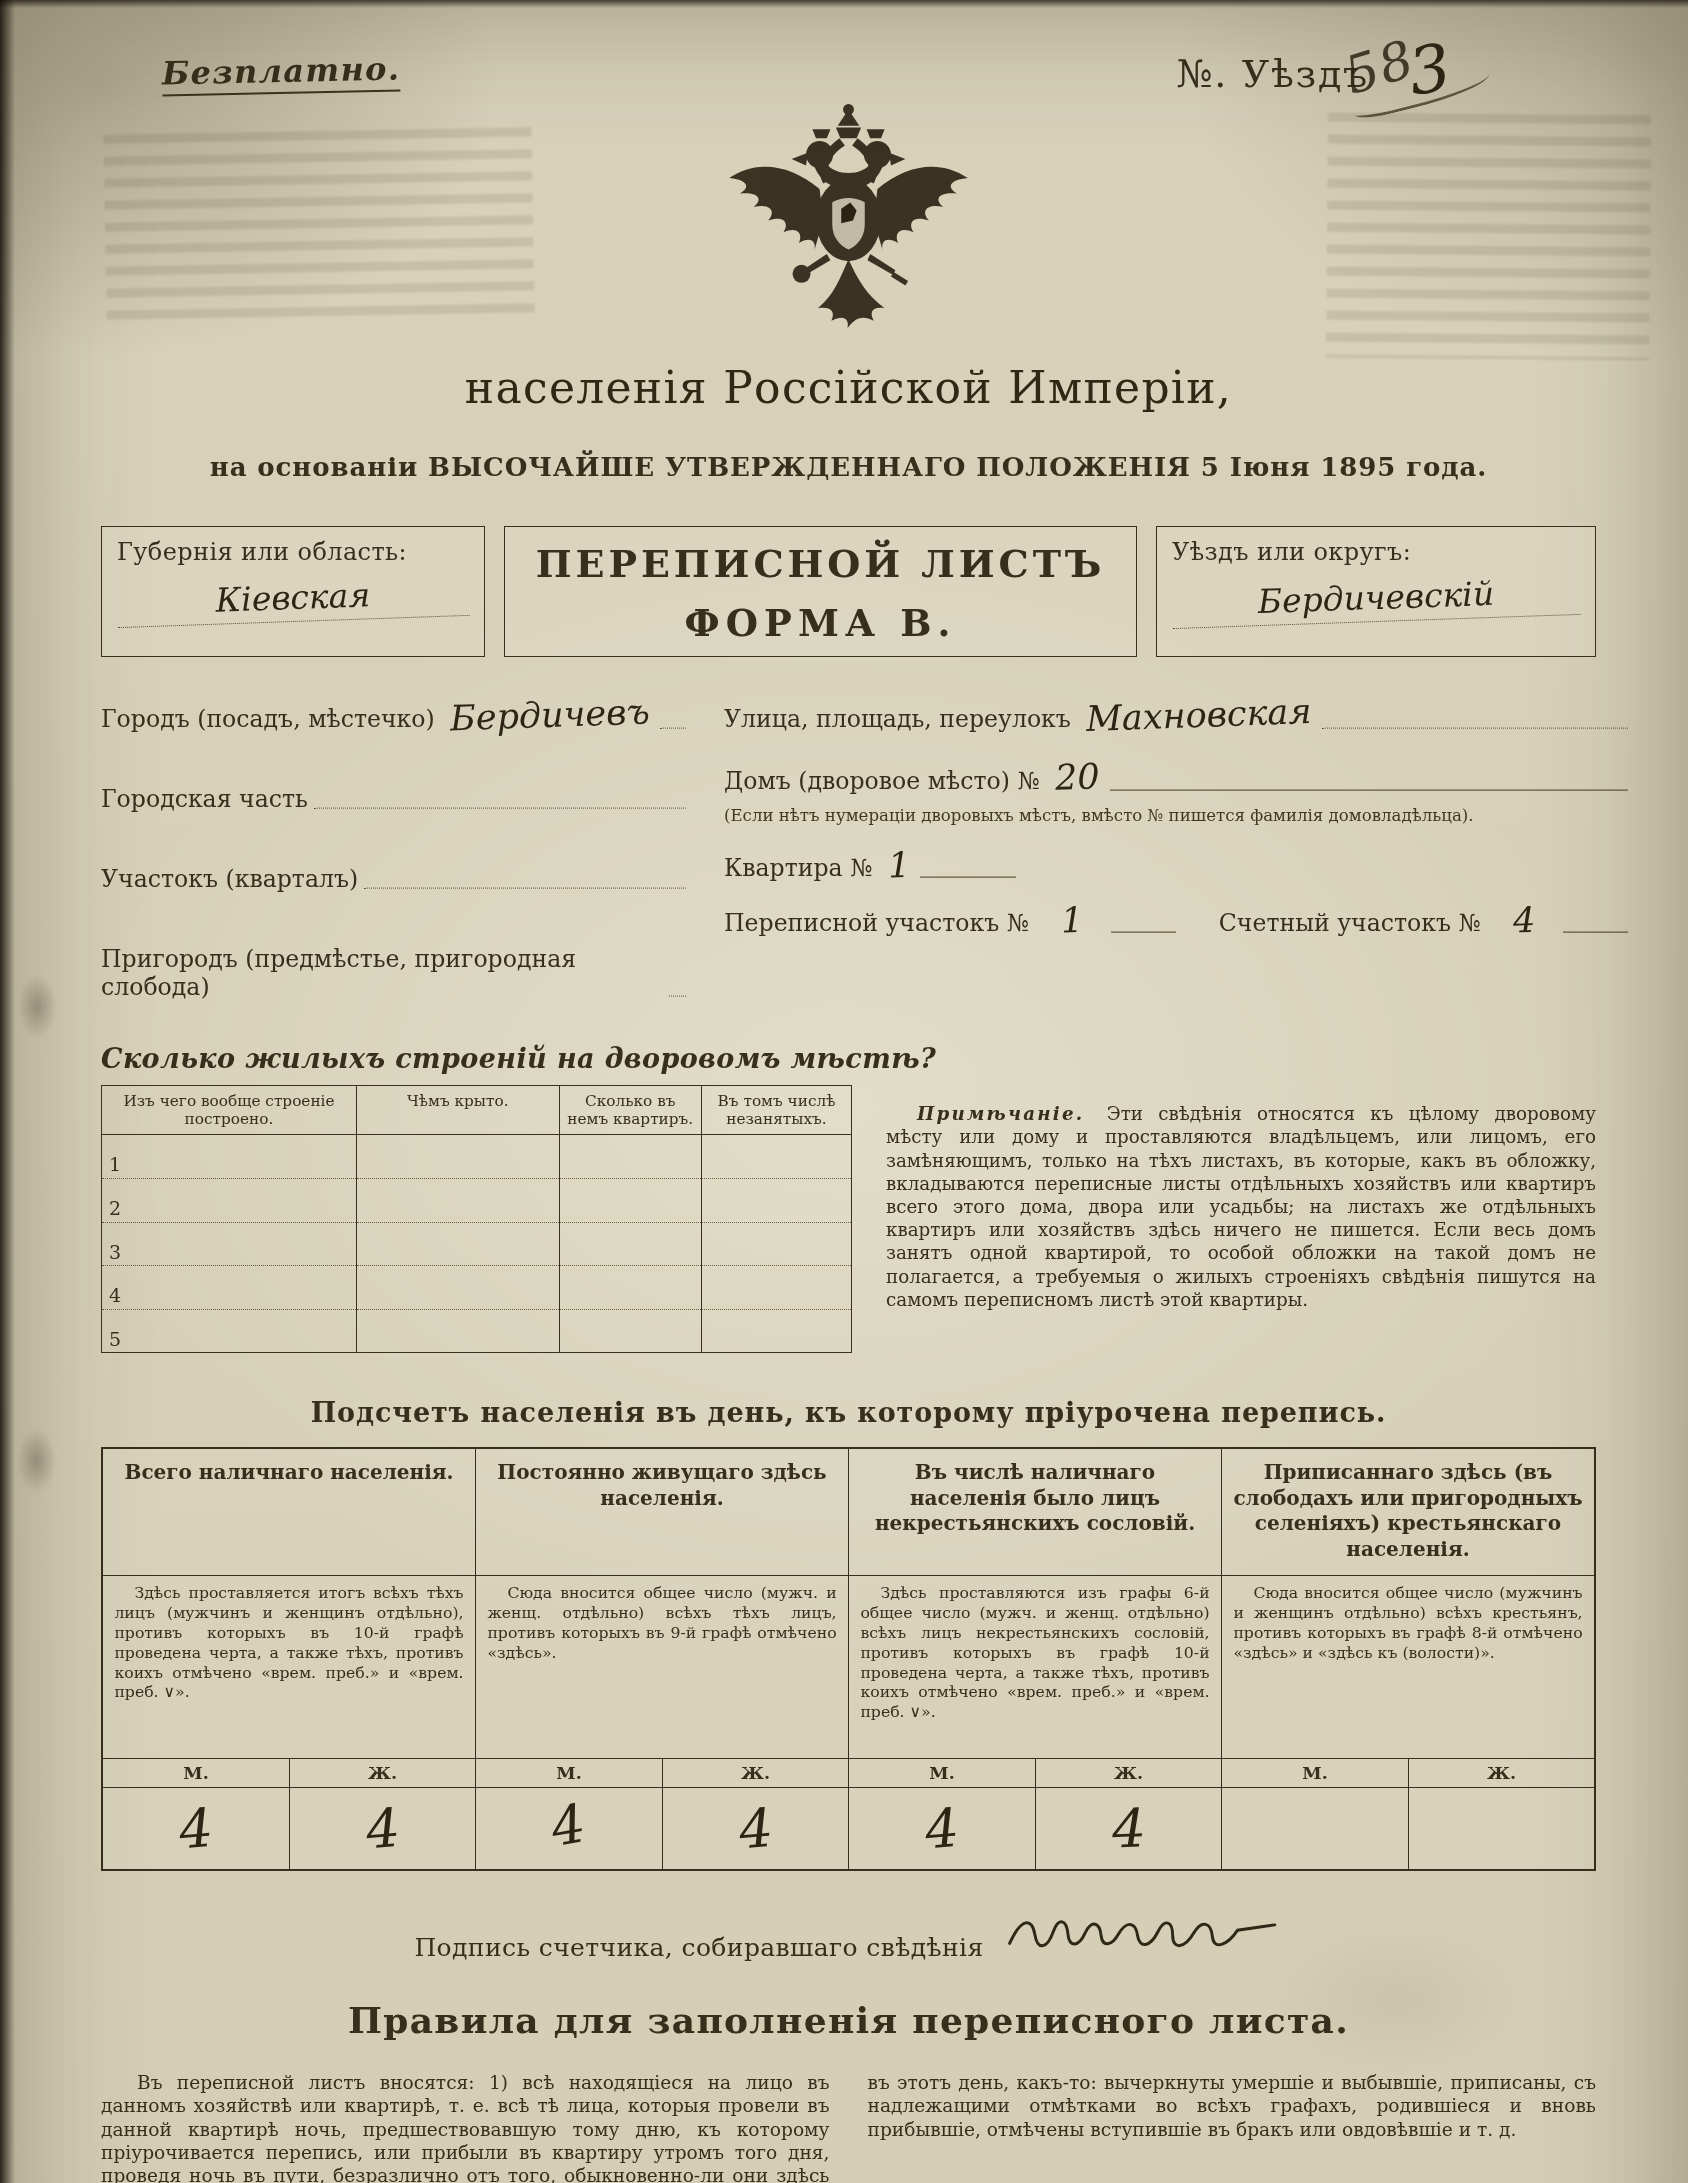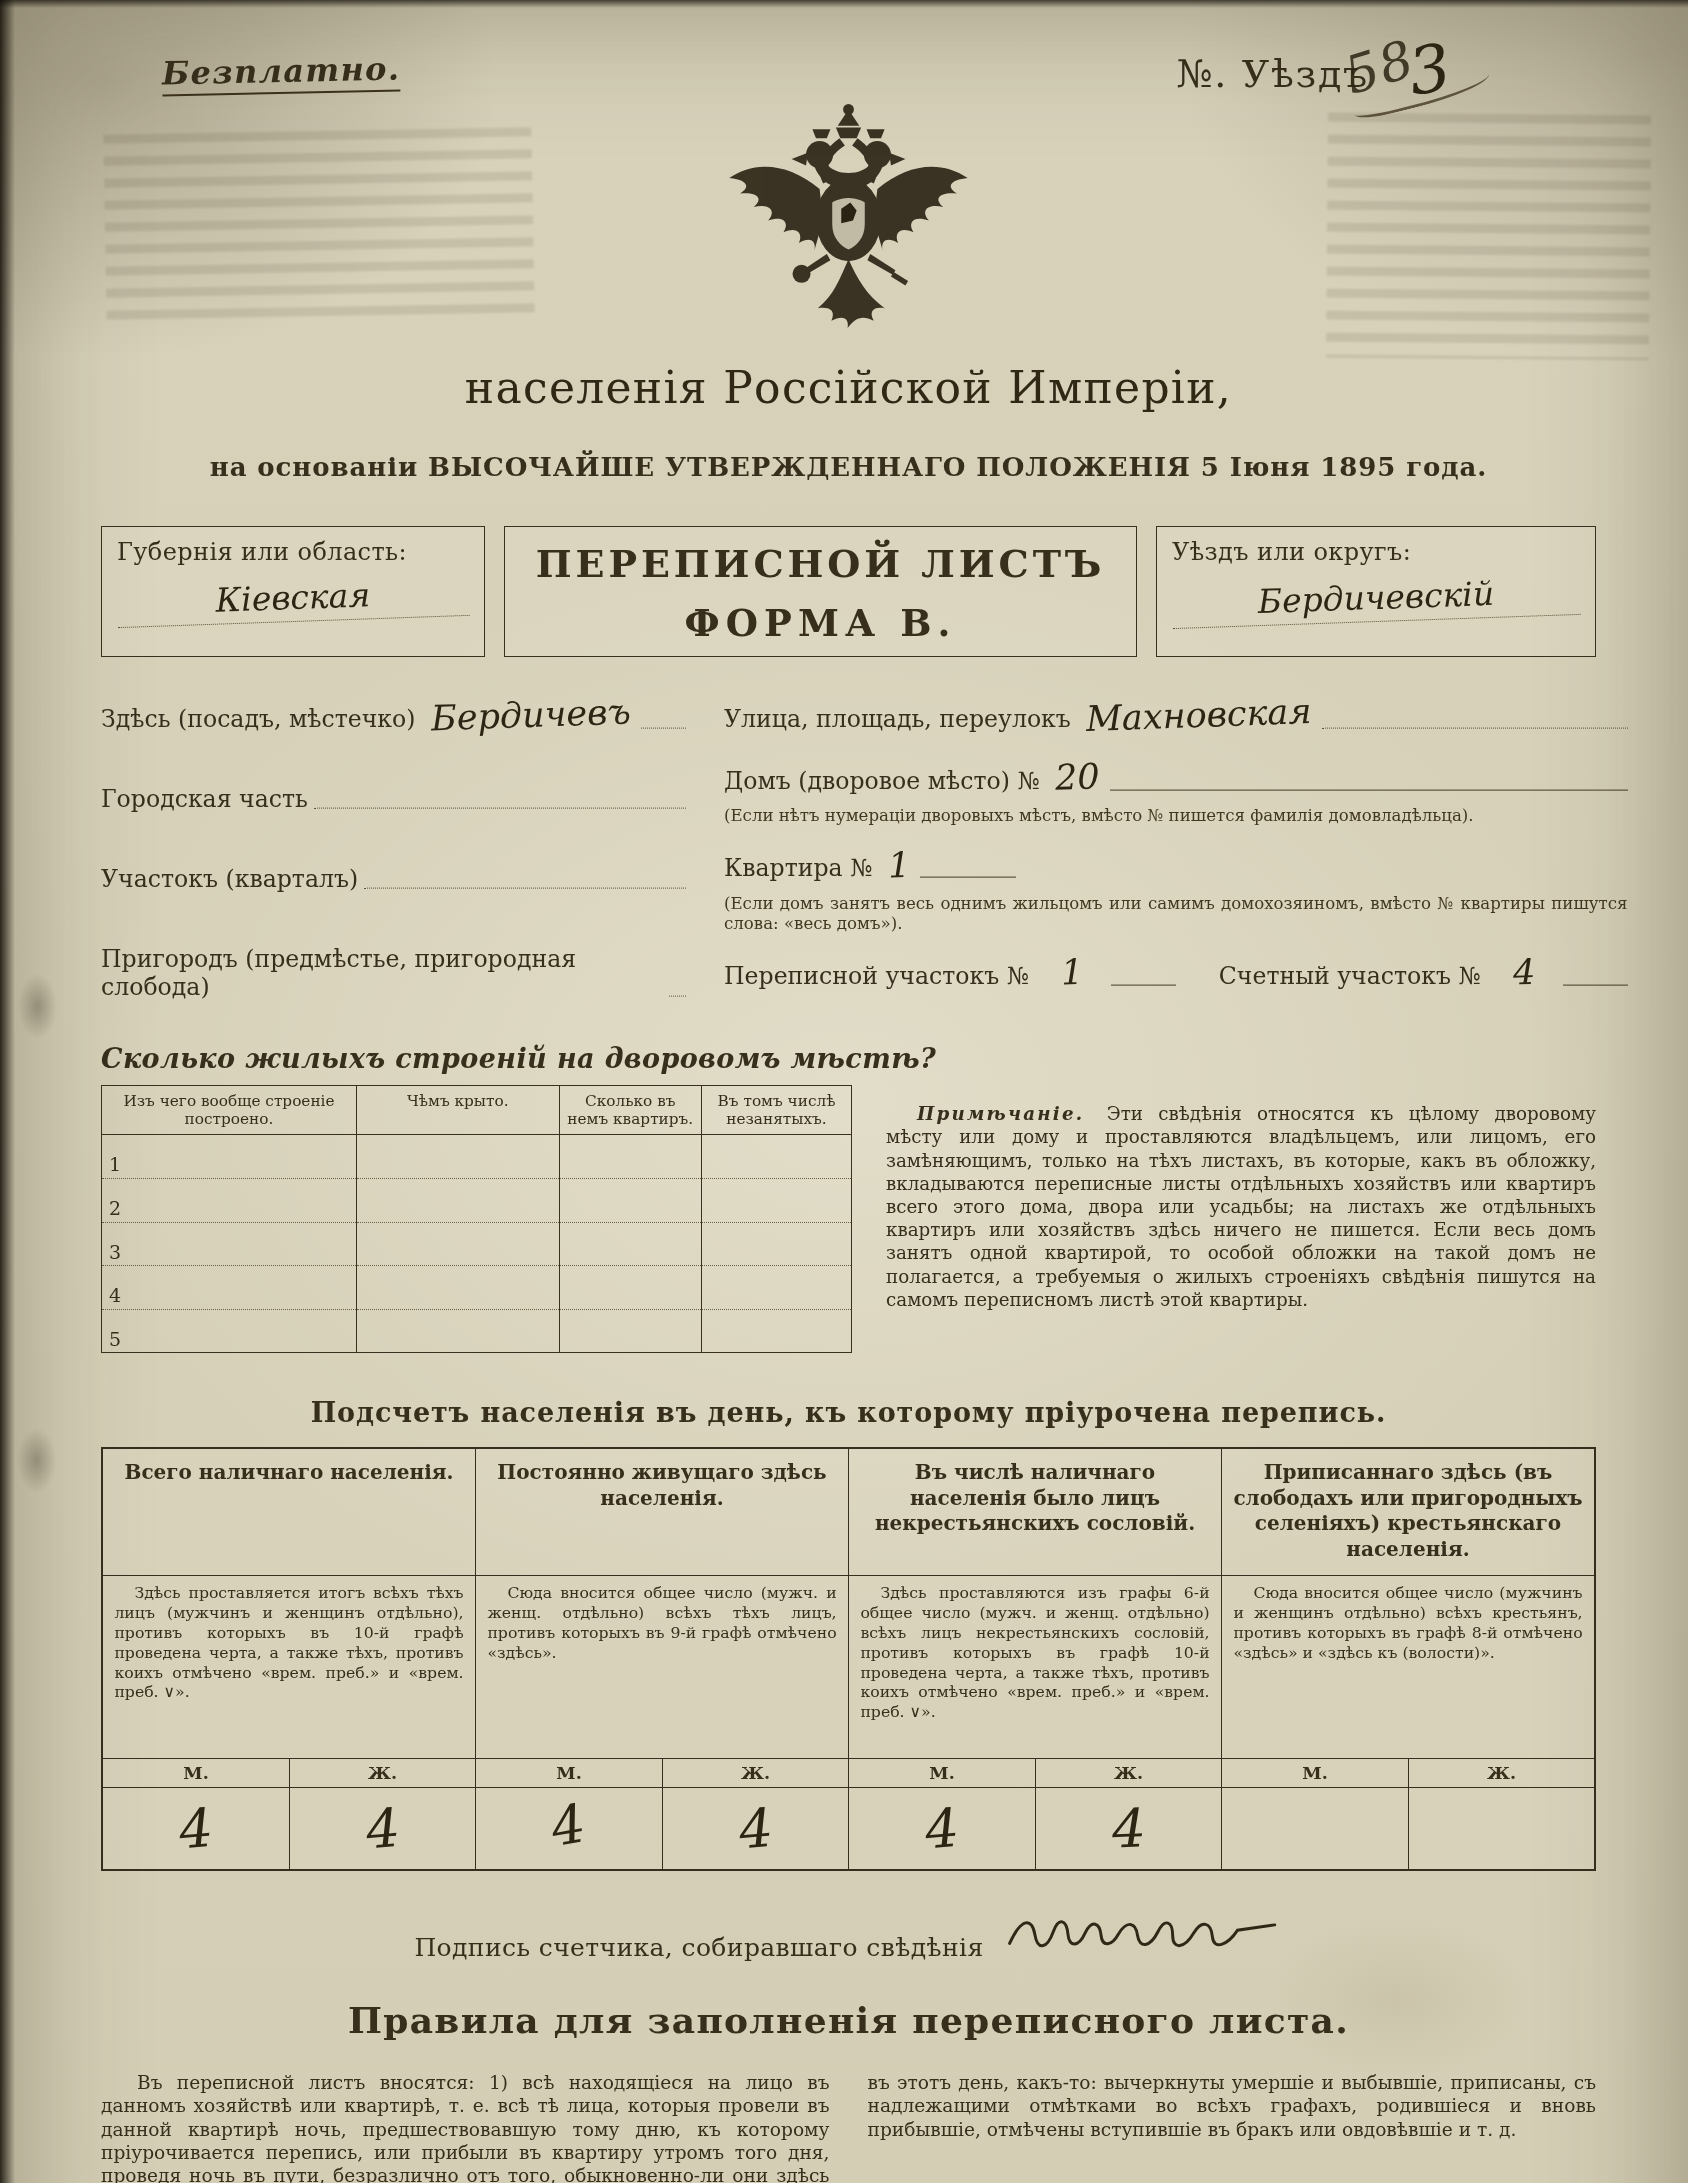--- a/index.html
+++ b/index.html
@@ -171,21 +171,21 @@
       </div>
       <div class="hbox">
         <div class="lbl">Уѣздъ или округъ:</div>
         <div class="val hand">Бердичевскій</div>
       </div>
     </section>
 
     <section class="addr">
       <div class="addr-left">
         <div class="frow">
-          <span class="flabel">Здѣсь (посадъ, мѣстечко)</span>
+          <span class="flabel">Городъ (посадъ, мѣстечко)</span>
           <span class="fval hand">Бердичевъ</span>
           <span class="leader"></span>
         </div>
         <div class="frow">
           <span class="flabel">Городская часть</span>
           <span class="leader"></span>
         </div>
         <div class="frow">
           <span class="flabel">Участокъ (кварталъ)</span>
           <span class="leader"></span>
@@ -205,21 +205,20 @@
           <span class="flabel">Домъ (дворовое мѣсто) №</span>
           <span class="fval hand">20</span>
           <span class="leader leader-solid"></span>
         </div>
         <p class="note">(Если нѣтъ нумераціи дворовыхъ мѣстъ, вмѣсто № пишется фамилія домовладѣльца).</p>
         <div class="frow">
           <span class="flabel">Квартира №</span>
           <span class="fval hand">1</span>
           <span class="leader leader-solid" style="max-width:96px;"></span>
         </div>
-        <p class="note">(Если домъ занятъ весь однимъ жильцомъ или самимъ домохозяиномъ, вмѣсто № квартиры пишутся слова: «весь домъ»).</p>
         <div class="pair-row">
           <span class="flabel">Переписной участокъ №</span>
           <span class="fval hand">1</span>
           <span class="leader leader-solid short"></span>
           <span class="flabel" style="margin-left:26px;">Счетный участокъ №</span>
           <span class="fval hand">4</span>
           <span class="leader leader-solid short"></span>
         </div>
       </div>
     </section>

